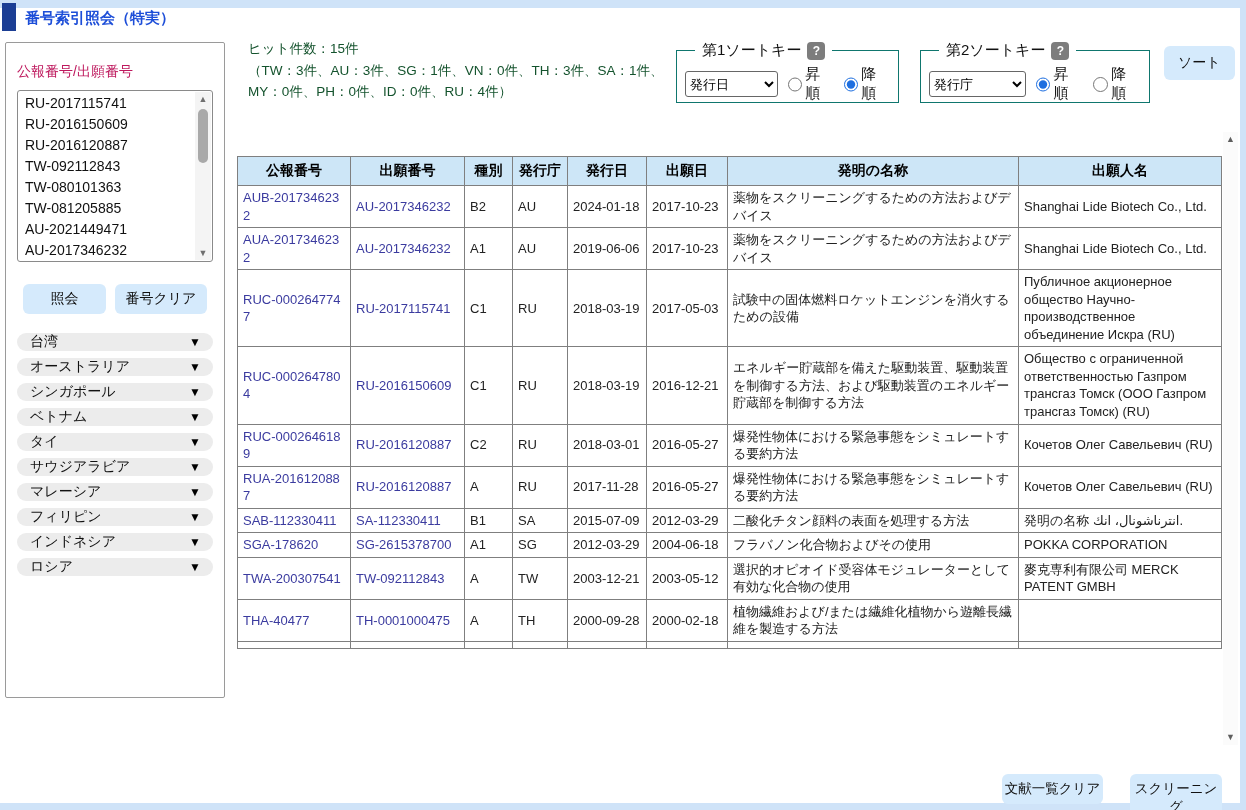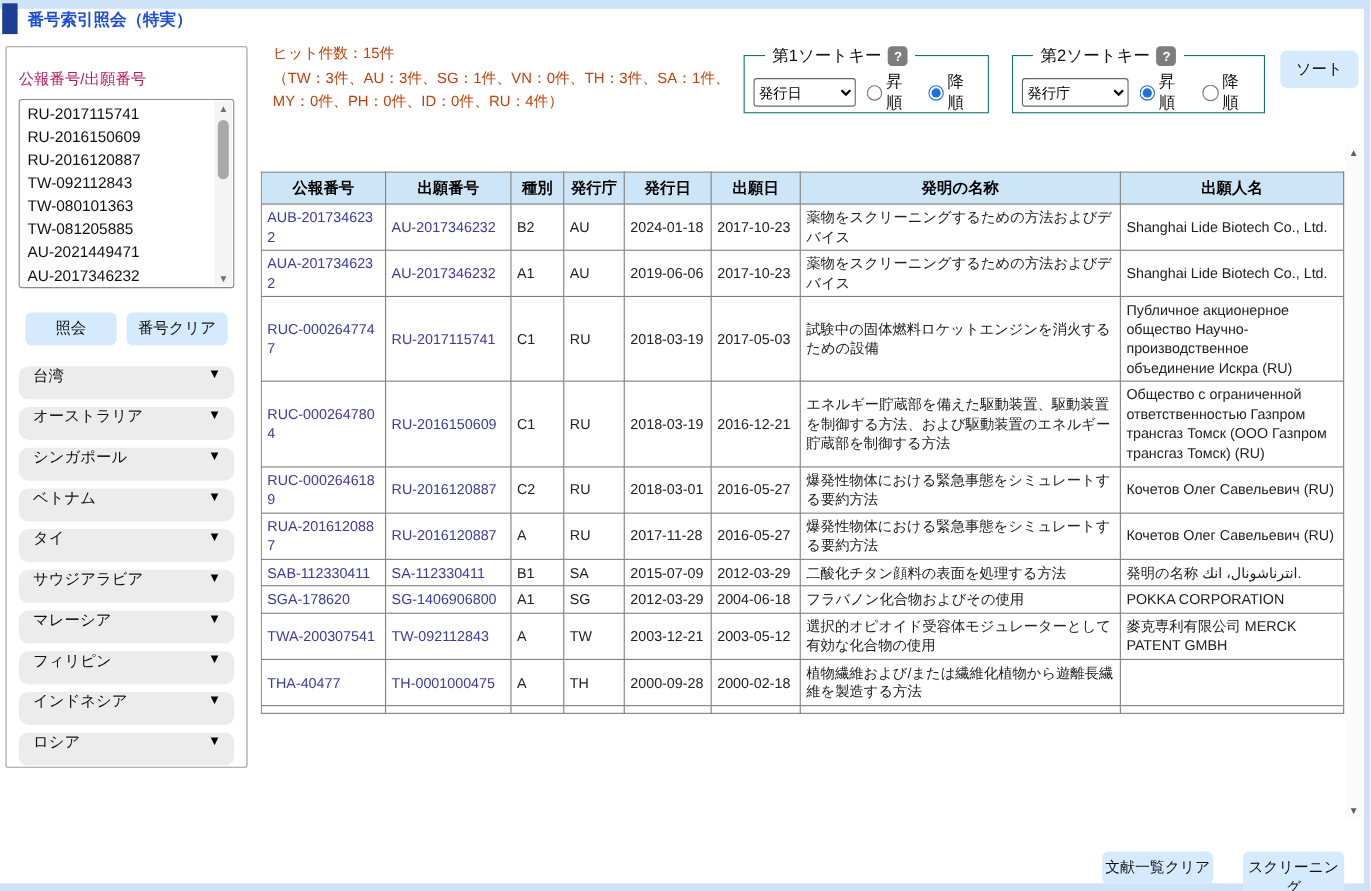--- a/index.html
+++ b/index.html
@@ -25,26 +25,26 @@
   .vscroll { position:absolute; top:1px; bottom:1px; right:1px; width:16px; background:#f4f4f4; }
   .vscroll .arr { position:absolute; left:0; width:16px; height:14px; font-size:9px; color:#6f6f6f; text-align:center; line-height:14px; }
   .vscroll .arr-up { top:0; }
   .vscroll .arr-dn { bottom:0; }
   .vscroll .thumb { position:absolute; left:3px; width:10px; background:#a9a9a9; border-radius:5px; }
   .lb-thumb { top:17px; height:54px; }
   .sidebar-buttons { display:flex; gap:9px; margin:22px 6px 19px 6px; justify-content:center; }
   .btn { background:#d5eafc; border:none; border-radius:6px; font-size:14px; color:#111; padding:6px 0; cursor:pointer; font-family:inherit; }
   .btn-inquiry { width:88px; }
   .btn-numclear { width:98px; }
-  .accordion { height:30px; background:#ececec; border-radius:9px; display:flex; justify-content:space-between; padding:0 12px 0 13px; margin-bottom:7px; cursor:pointer; }
+  .accordion { height:18px; background:#ececec; border-radius:9px; display:flex; align-items:center; justify-content:space-between; padding:0 12px 0 13px; margin-bottom:7px; cursor:pointer; }
   .accordion-label { font-size:14px; color:#111; }
   .accordion-arrow { font-size:12px; color:#000; }
 
   
-  .hits { position:absolute; left:248px; top:38px; width:436px; font-size:13.5px; line-height:1.6; color:#c2410c; }
+  .hits { position:absolute; left:248px; top:38px; width:436px; font-size:13.5px; line-height:1.6; color:#14532d; }
 
   
   .sortset { position:absolute; height:62px; border:1px solid #0f766e; background:#fff; padding:4px 8px 0 8px; }
   .sortset-1 { left:676px; top:41px; width:223px; }
   .sortset-2 { left:920px; top:41px; width:230px; }
   .sortset legend { margin-left:10px; padding:0 7px; font-size:15px; color:#111; display:flex; align-items:center; gap:6px; }
   .help-icon { display:inline-flex; width:18px; height:18px; background:#7d7d7d; color:#fff; border-radius:4px; font-size:12px; font-weight:bold; align-items:center; justify-content:center; }
   .sort-row { display:flex; align-items:center; gap:6px; margin-top:1px; }
   .sort-select { width:97px; height:26px; font-size:13px; font-family:inherit; border:1px solid #666; border-radius:3px; background:#fff; }
   .radio-label { font-size:15px; color:#111; display:inline-flex; align-items:center; gap:3px; margin-left:4px; }
@@ -290,21 +290,21 @@
               <td class="c-app"><a href="#">SA-112330411</a></td>
               <td class="c-kind">B1</td>
               <td class="c-office">SA</td>
               <td class="c-date">2015-07-09</td>
               <td class="c-date">2012-03-29</td>
               <td class="c-title">二酸化チタン顔料の表面を処理する方法</td>
               <td class="c-applicant" dir="auto">発明の名称 انترناشونال، انك.</td>
             </tr>
             <tr>
               <td class="c-pub"><a href="#">SGA-178620</a></td>
-              <td class="c-app"><a href="#">SG-1406906800</a></td>
+              <td class="c-app"><a href="#">SG-2615378700</a></td>
               <td class="c-kind">A1</td>
               <td class="c-office">SG</td>
               <td class="c-date">2012-03-29</td>
               <td class="c-date">2004-06-18</td>
               <td class="c-title">フラバノン化合物およびその使用</td>
               <td class="c-applicant" dir="auto">POKKA CORPORATION</td>
             </tr>
             <tr>
               <td class="c-pub"><a href="#">TWA-200307541</a></td>
               <td class="c-app"><a href="#">TW-092112843</a></td>

